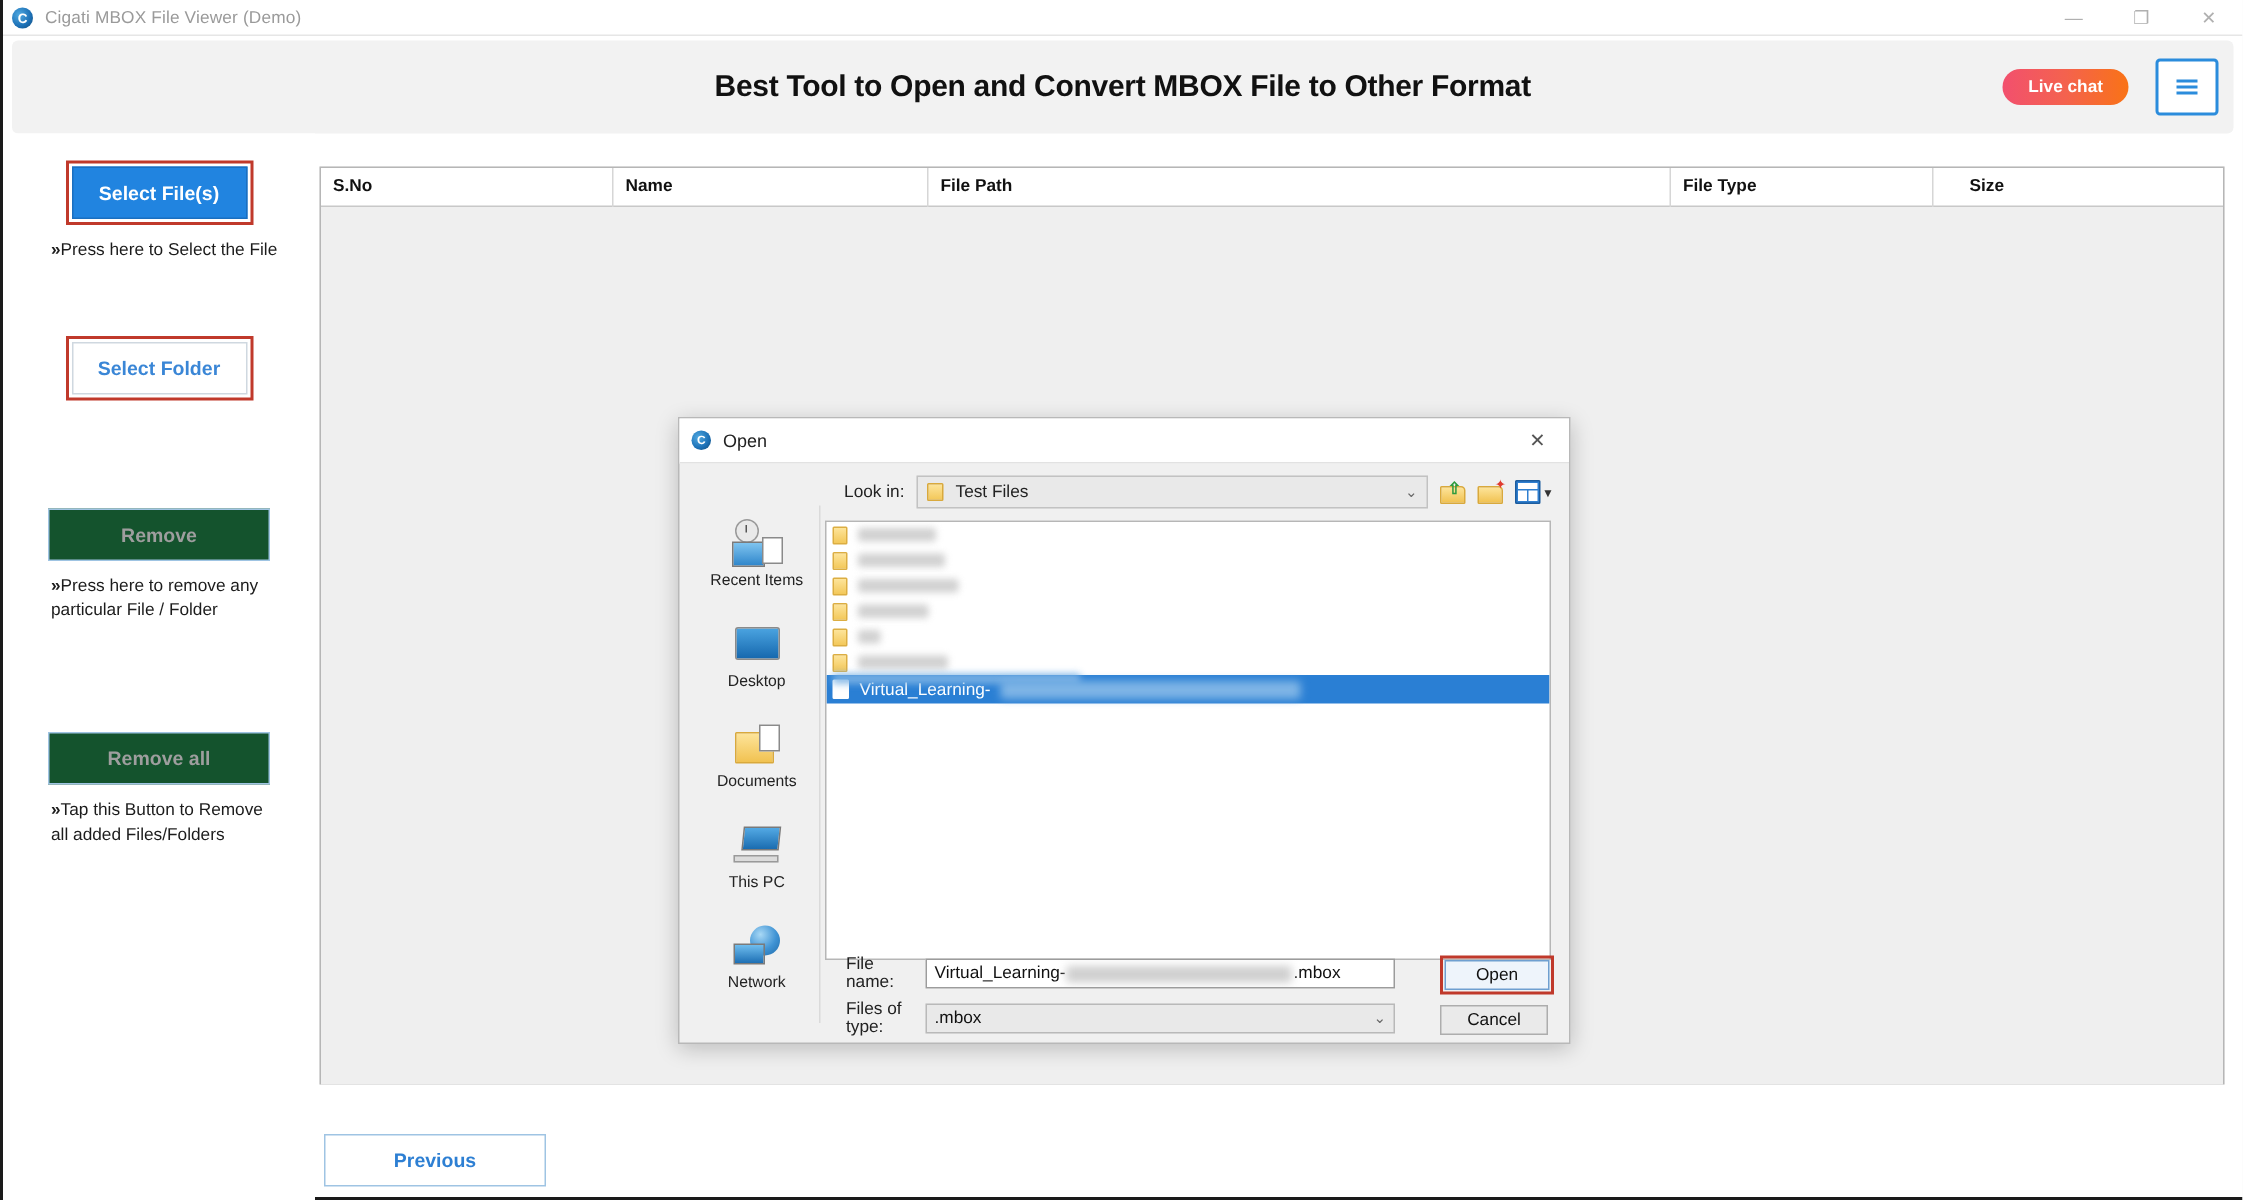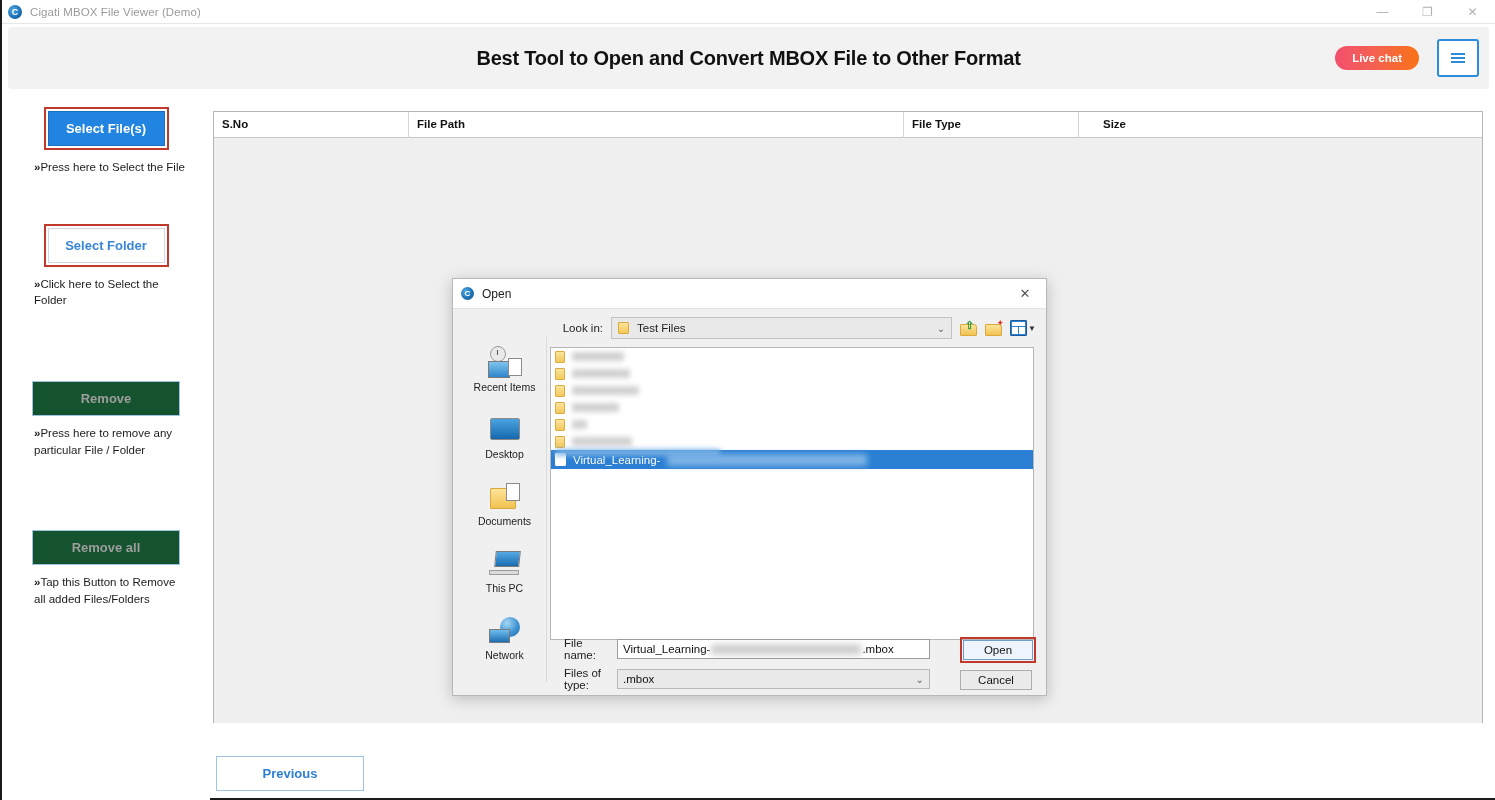--- a/index.html
+++ b/index.html
@@ -385,37 +385,37 @@
         <div class="btn-wrap-red">
           <button class="btn-primary">Select File(s)</button>
         </div>
         <div class="hint"><b>»</b><span>Press here to Select the File</span></div>
       </div>
 
       <div class="side-block" style="padding-top:48px;">
         <div class="btn-wrap-red">
           <button class="btn-outline">Select Folder</button>
         </div>
-        <div class="hint"><b>»</b><span>Click here to Select the Folder</span></div>
       </div>
 
       <div class="side-block" style="padding-top:72px;">
         <button class="btn-disabled">Remove</button>
         <div class="hint"><b>»</b><span>Press here to remove any particular File / Folder</span></div>
       </div>
 
       <div class="side-block" style="padding-top:72px;">
         <button class="btn-disabled">Remove all</button>
         <div class="hint"><b>»</b><span>Tap this Button to Remove all added Files/Folders</span></div>
       </div>
     </div>
 
     <div class="table-panel">
       <div class="table-head">
         <div class="th-sno">S.No</div>
+        <div class="th-name">Name</div>
         <div class="th-path">File Path</div>
         <div class="th-type">File Type</div>
         <div class="th-size">Size</div>
       </div>
       <div class="table-body"></div>
     </div>
 
     <div class="prev-area">
       <button class="btn-prev">Previous</button>
       <div class="prev-hint"><b>»</b><span>Press here to go back</span></div>

